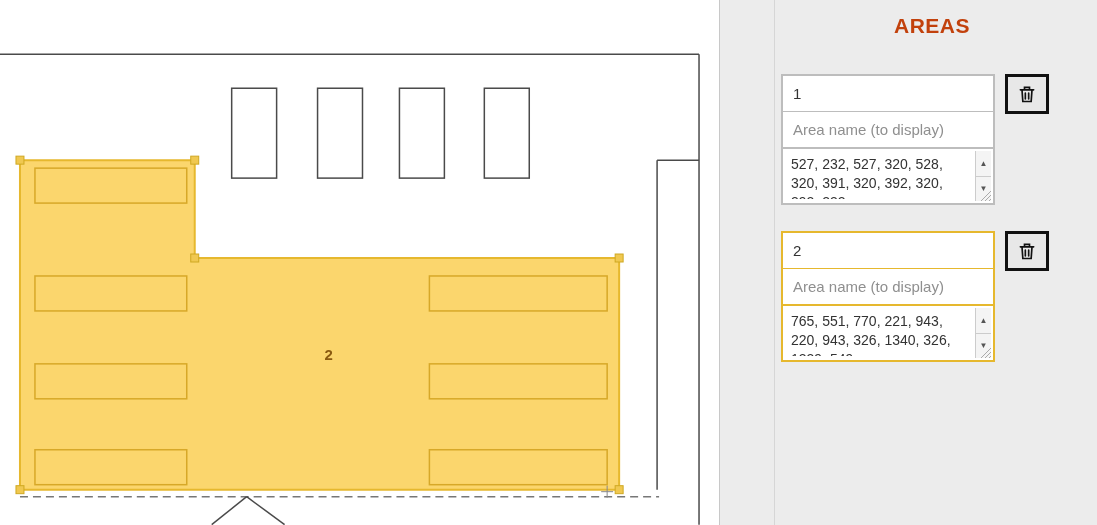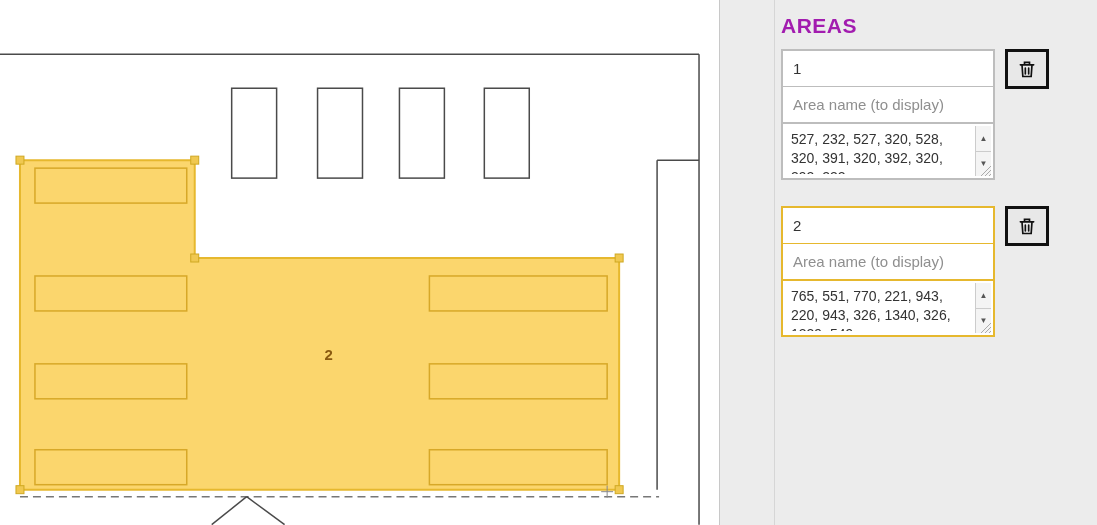--- a/index.html
+++ b/index.html
@@ -71,23 +71,24 @@
   }
   .side-panel {
     flex: 1;
     background: #ececec;
     padding: 14px 14px 14px 6px;
     overflow-y: auto;
   }
   .panel-title {
     font-size: 21px;
     font-weight: 800;
-    color: #a21caf;
-    margin-bottom: 11px;
+    color: #c2410c;
+    margin-bottom: 36px;
     letter-spacing: 0.5px;
+    text-align: center;
   }
   .area-block {
     display: flex;
     align-items: flex-start;
     gap: 10px;
     margin-bottom: 26px;
   }
   .area-fields {
     display: flex;
     flex-direction: column;

